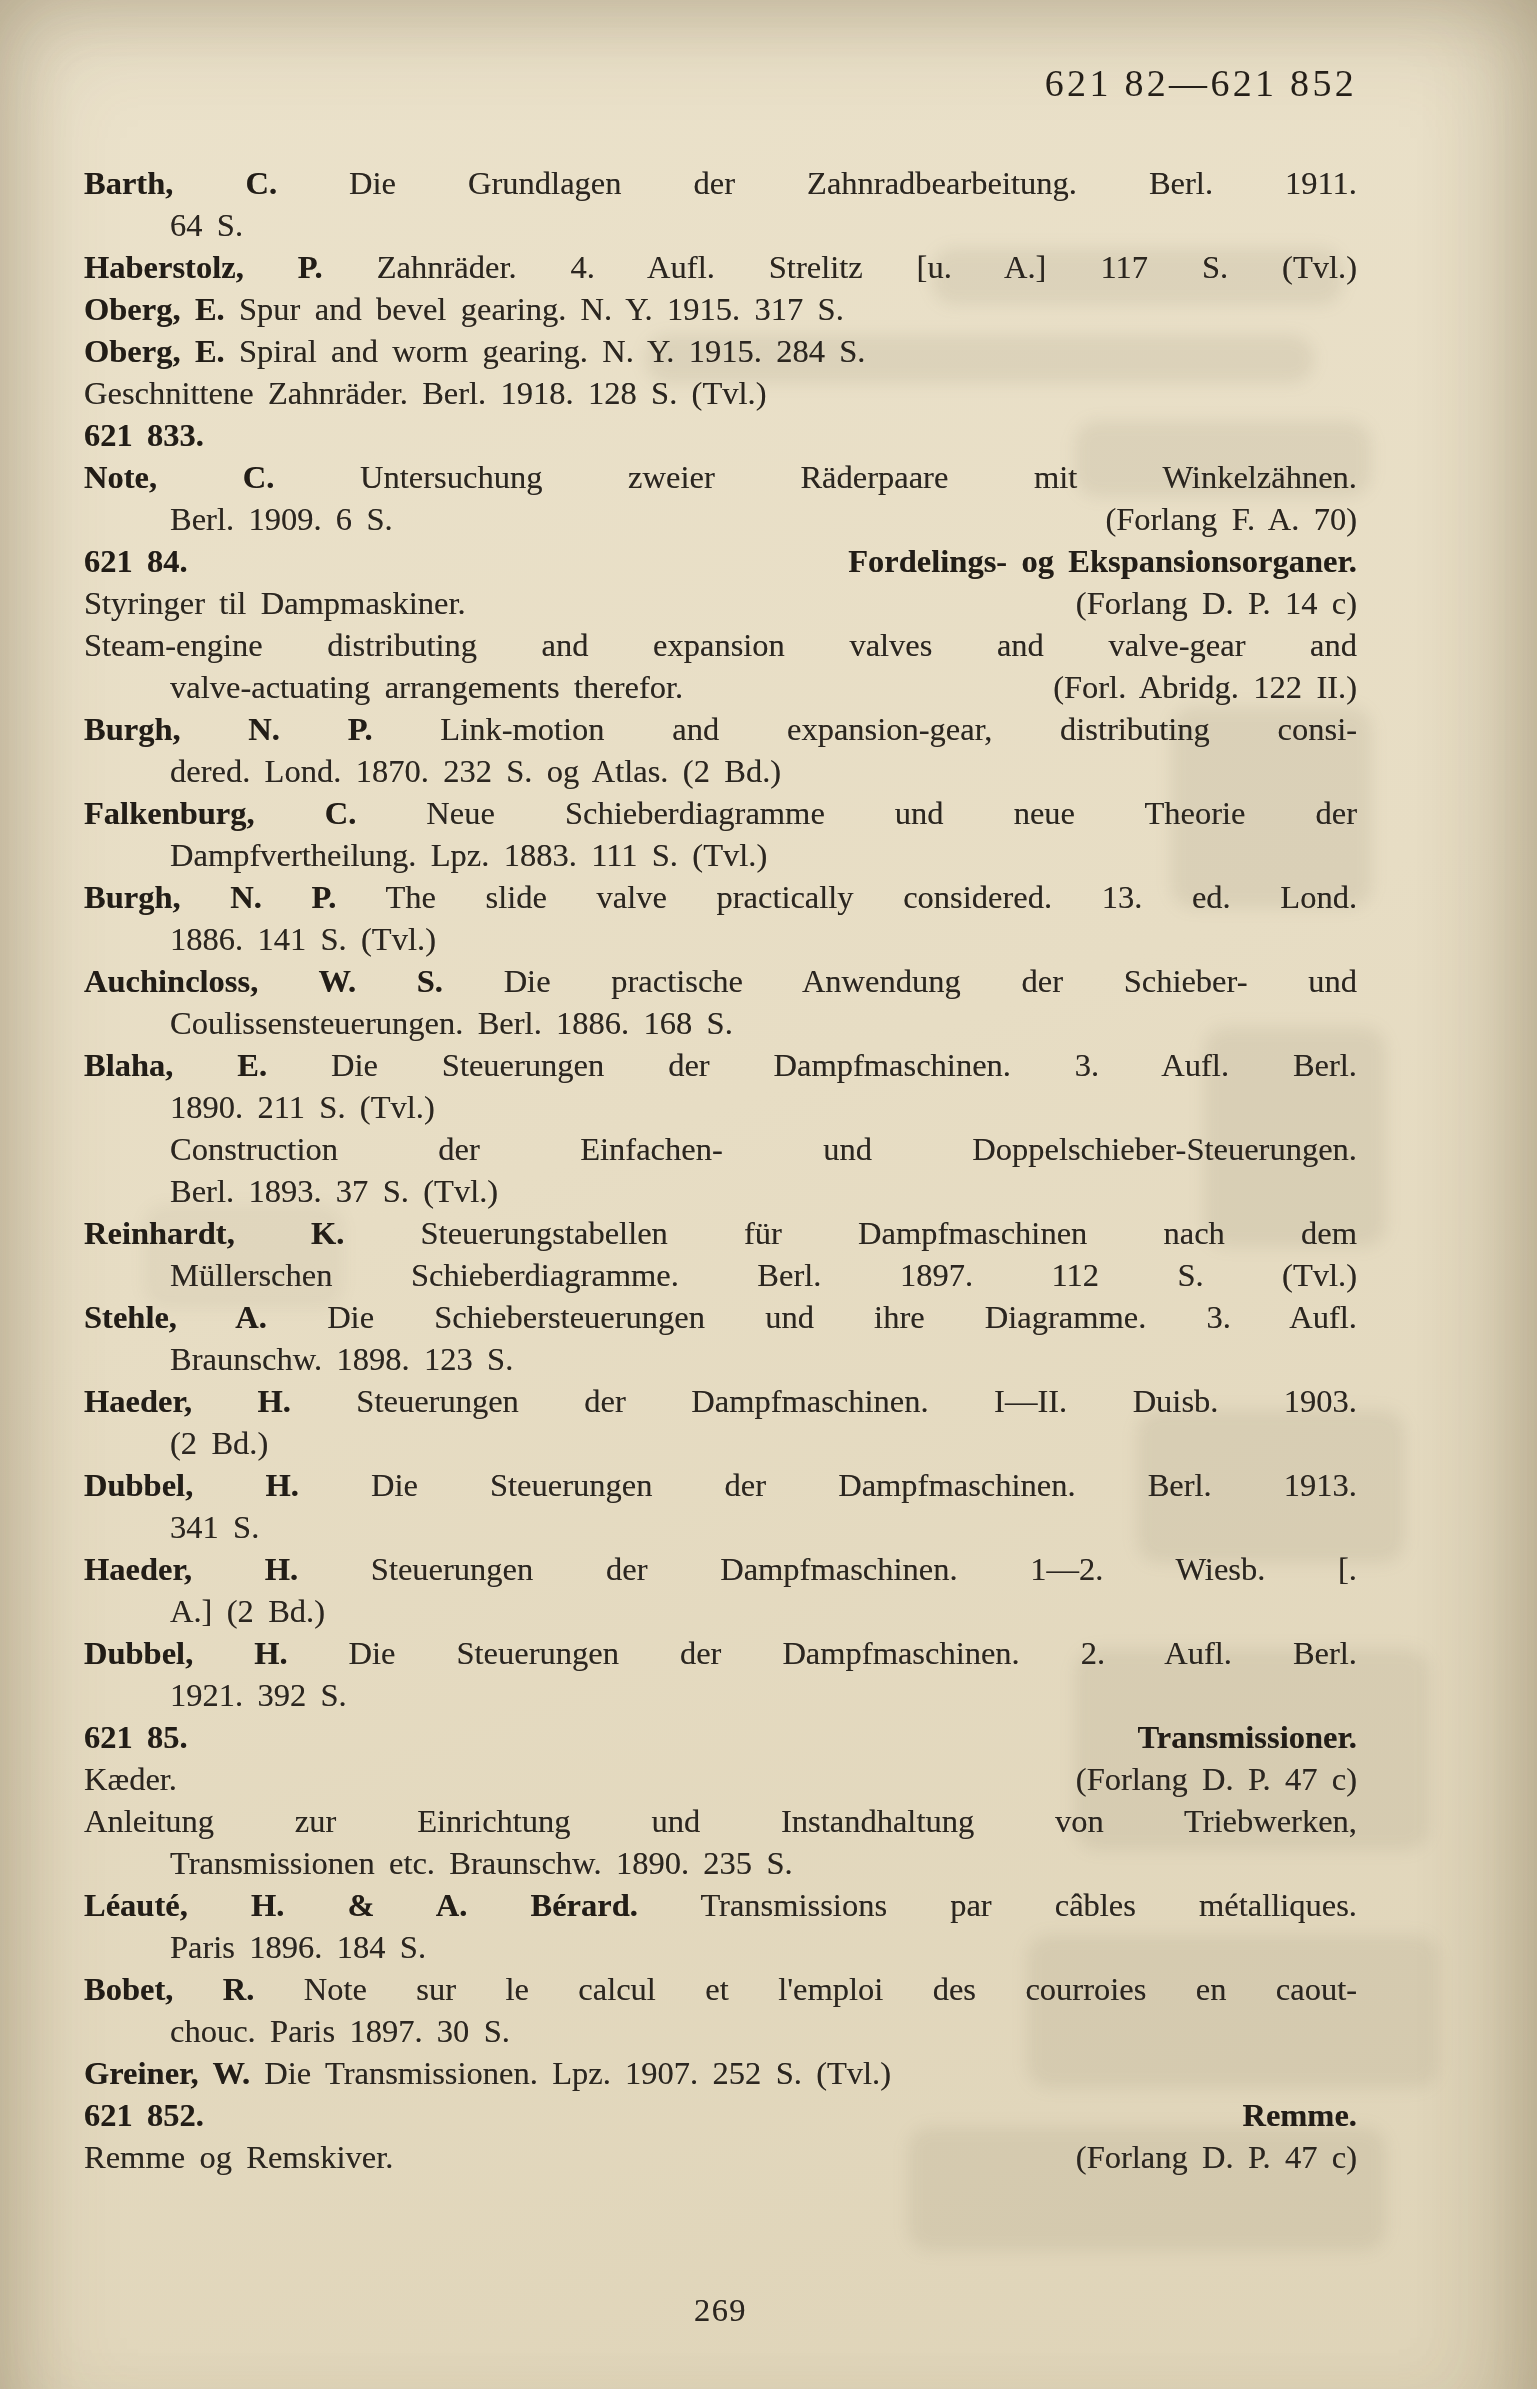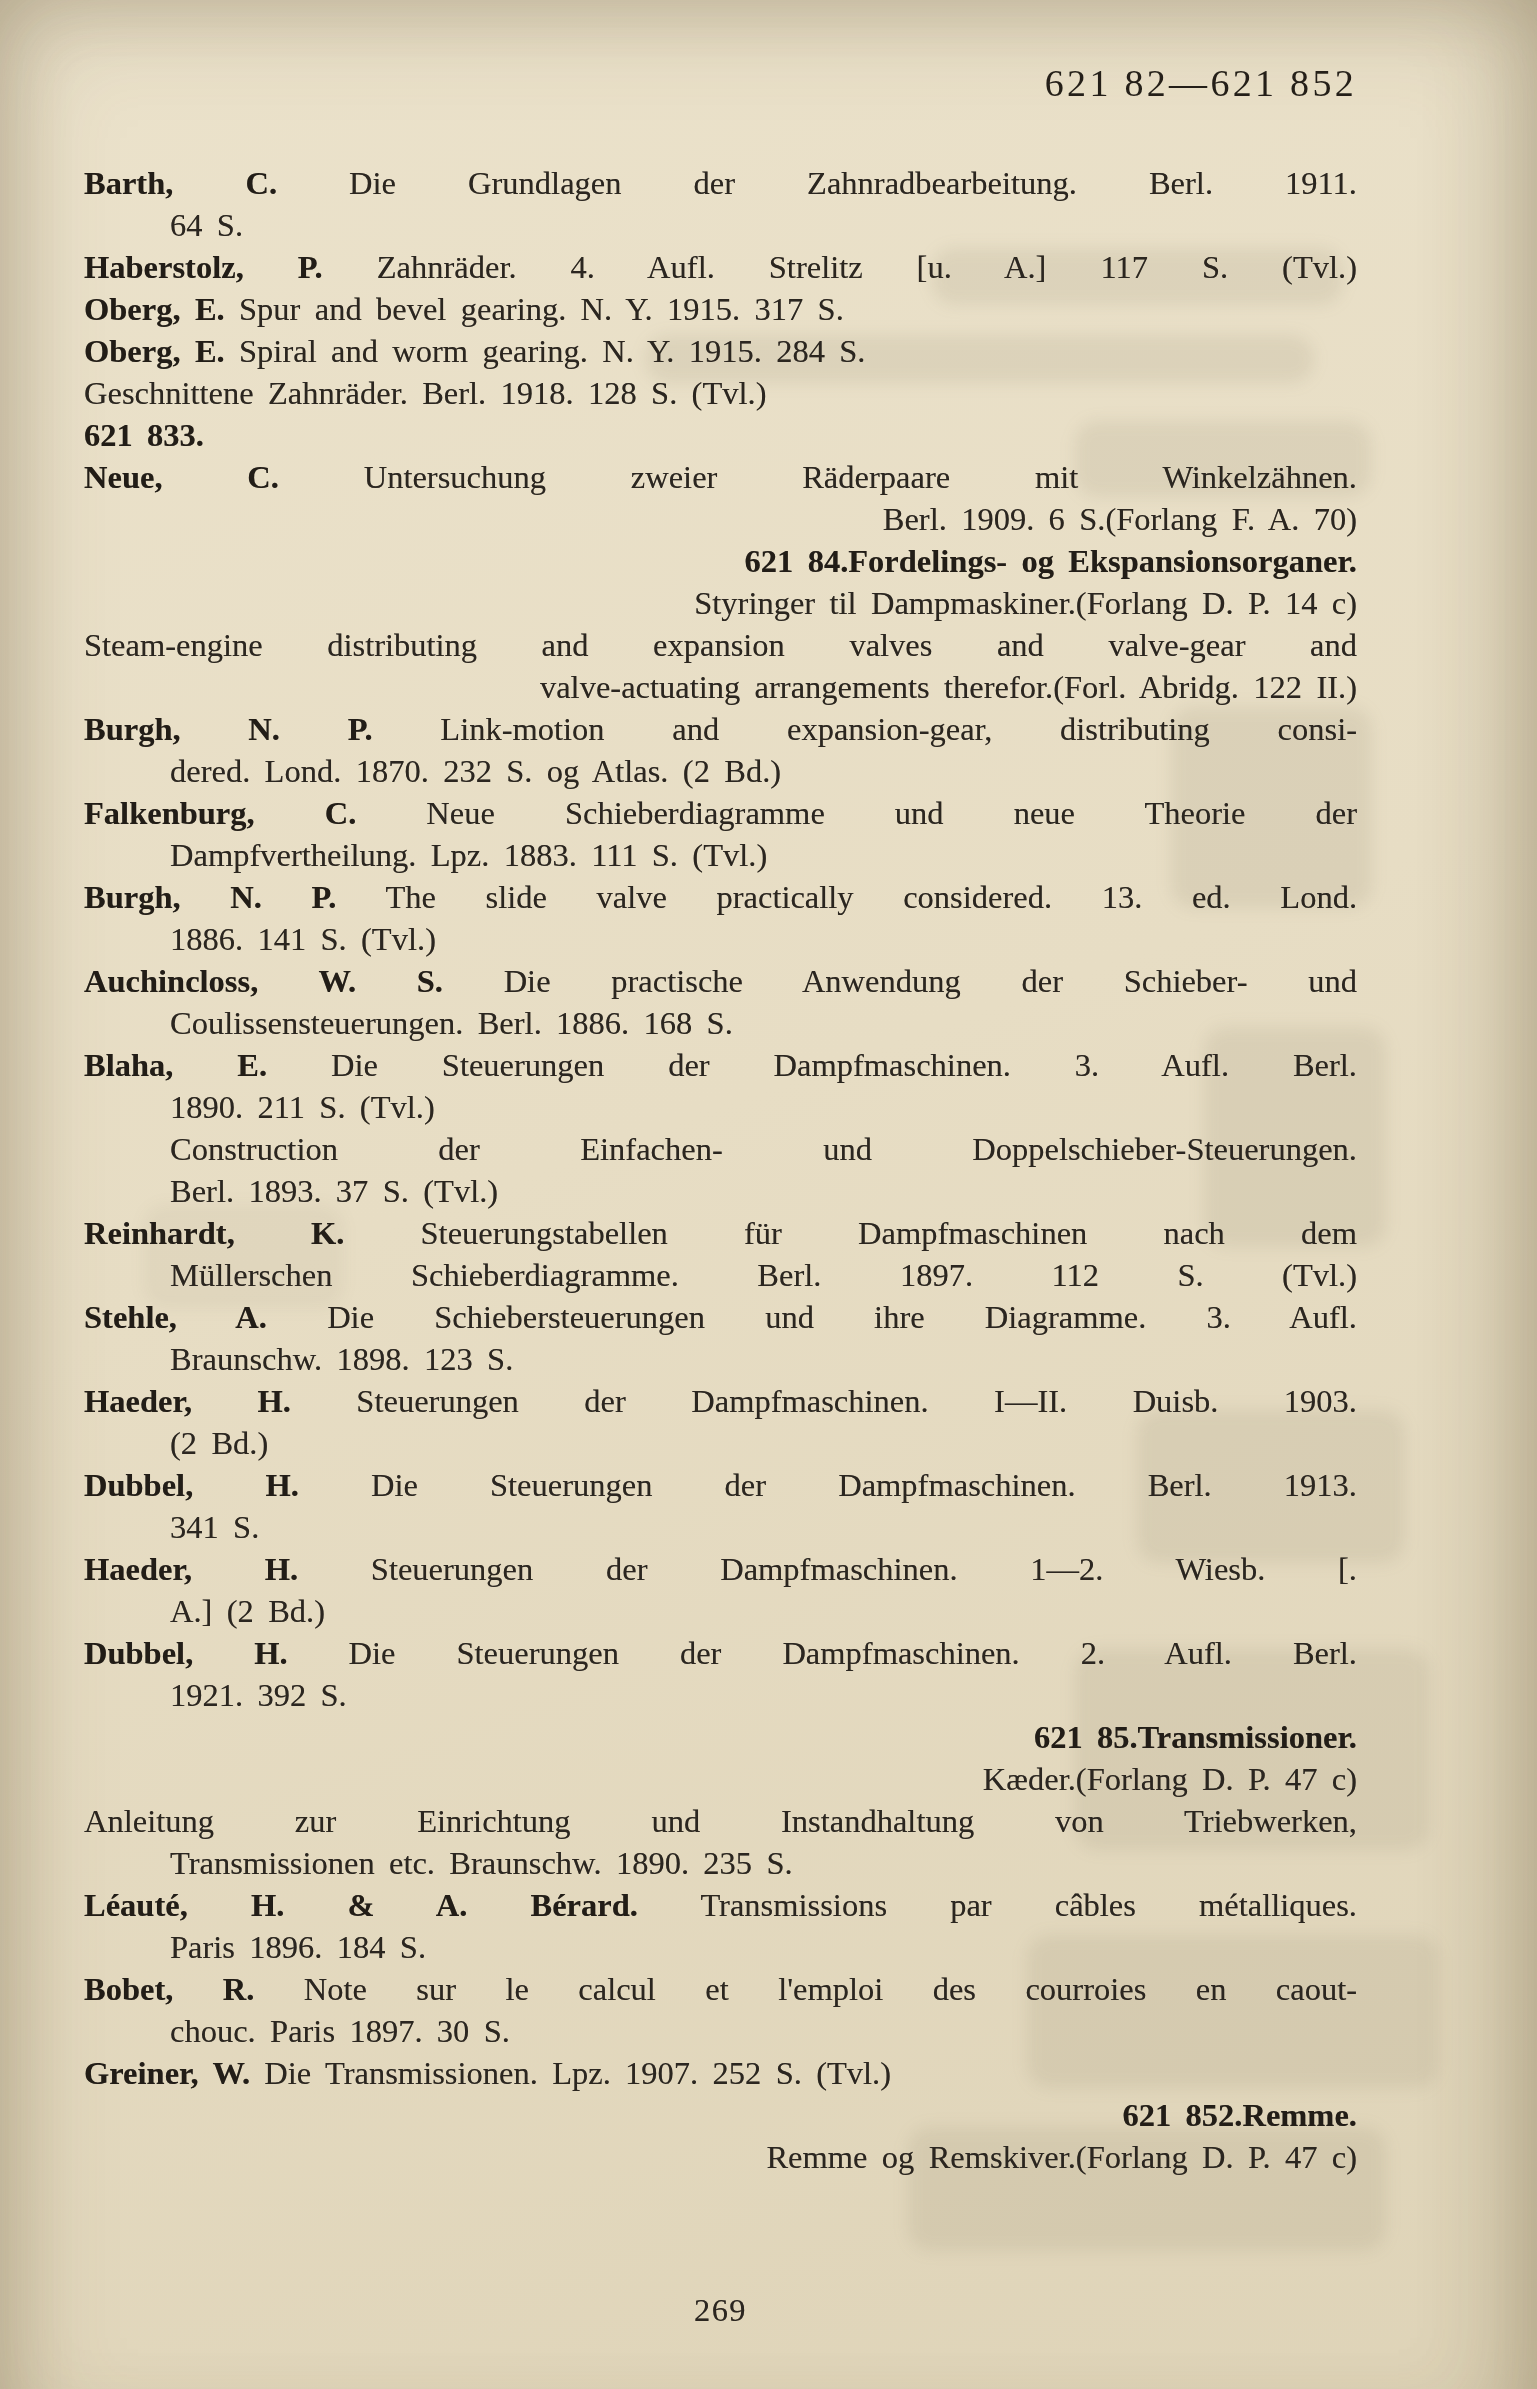--- a/index.html
+++ b/index.html
@@ -71,21 +71,21 @@
     word-spacing: 6.2px;
     text-shadow: 0 0 0.5px rgba(43, 38, 32, 0.45);
   }
   .line.indent { margin-left: 86px; }
   .line.just {
     text-align: justify;
     text-align-last: justify;
   }
   .line.split {
     display: flex;
-    justify-content: flex-end;
+    justify-content: space-between;
     align-items: baseline;
   }
   .line.heading { font-weight: bold; color: #221d17; }
   .b { font-weight: bold; color: #221d17; }
 
   .page-number {
     position: absolute;
     top: 2292px;
     left: 84px;
     width: 1273px;
@@ -113,21 +113,21 @@
   <div class="header">621 82—621 852</div>
 
   <div class="text-block">
       <div class="line just"><span><span class="b">Barth, C.</span><span> Die Grundlagen der Zahnradbearbeitung. Berl. 1911.</span></span></div>
       <div class="line indent"><span><span>64 S.</span></span></div>
       <div class="line just"><span><span class="b">Haberstolz, P.</span><span> Zahnräder. 4. Aufl. Strelitz [u. A.] 117 S. (Tvl.)</span></span></div>
       <div class="line"><span><span class="b">Oberg, E.</span><span> Spur and bevel gearing. N. Y. 1915. 317 S.</span></span></div>
       <div class="line"><span><span class="b">Oberg, E.</span><span> Spiral and worm gearing. N. Y. 1915. 284 S.</span></span></div>
       <div class="line"><span><span>Geschnittene Zahnräder. Berl. 1918. 128 S. (Tvl.)</span></span></div>
       <div class="line heading"><span><span class="b">621 833.</span></span></div>
-      <div class="line just"><span><span class="b">Neue, C.</span><span> Untersuchung zweier Räderpaare mit Winkelzähnen.</span></span></div>
+      <div class="line just"><span><span class="b">Note, C.</span><span> Untersuchung zweier Räderpaare mit Winkelzähnen.</span></span></div>
       <div class="line indent split">
         <span><span>Berl. 1909. 6 S.</span></span>
         <span class="right">(Forlang F. A. 70)</span>
       </div>
       <div class="line heading split">
         <span><span class="b">621 84.</span></span>
         <span class="right b">Fordelings- og Ekspansionsorganer.</span>
       </div>
       <div class="line split">
         <span><span>Styringer til Dampmaskiner.</span></span>

